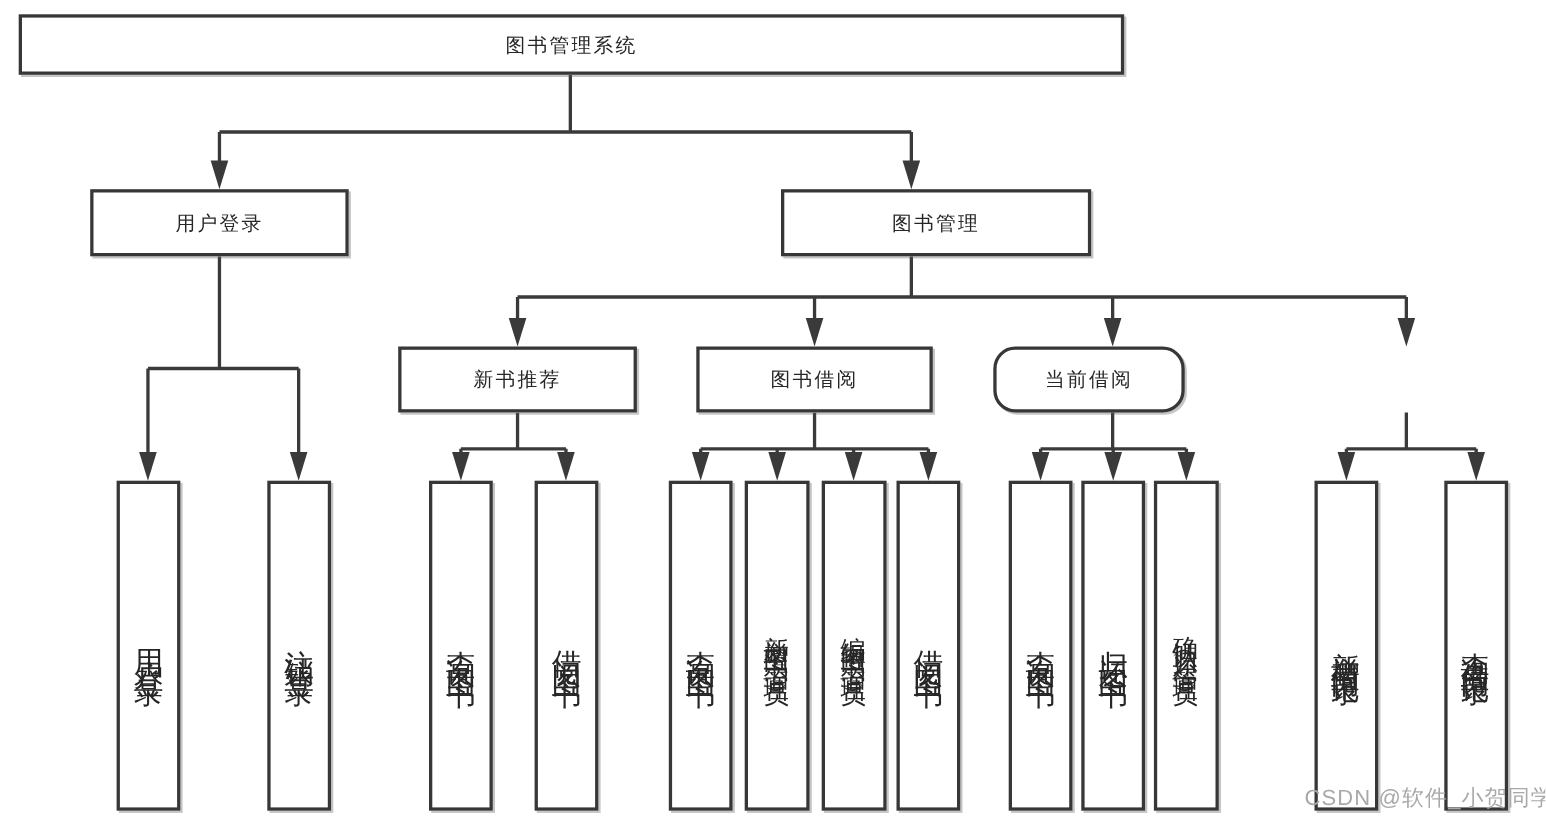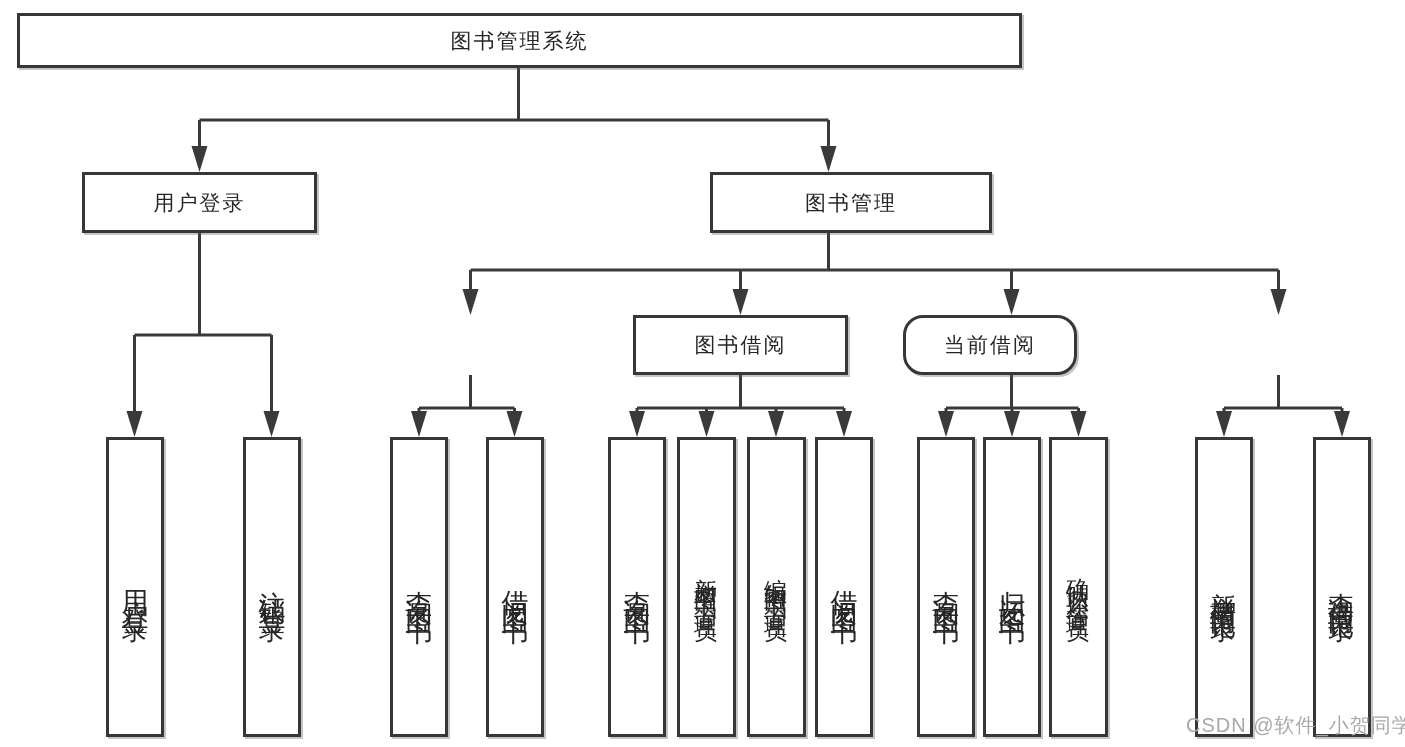--- a/index.html
+++ b/index.html
@@ -27,21 +27,21 @@
     border: 3px solid #373737;
     box-shadow: 2px 2px 0 rgba(90,90,90,0.35);
     display: flex;
     align-items: center;
     justify-content: center;
     color: #262626;
     text-align: center;
     white-space: nowrap;
   }
   .box.h {
-    font-size: 21px;
+    font-size: 18px;
     letter-spacing: 2px;
   }
   .box.v {
     writing-mode: vertical-rl;
     text-orientation: mixed;
     white-space: normal;
   }
   .v4 { font-size: 27px; letter-spacing: 9px; }
   .v6 { font-size: 26px; letter-spacing: 5px; }
   .v9 { font-size: 23px; letter-spacing: 6px; }
@@ -91,20 +91,21 @@
       <polygon points="1216,411 1232,411 1224,437"></polygon>
       <polygon points="1334,411 1350,411 1342,437"></polygon>
     </g>
   </svg>
 
   <div class="box h" style="left:17px; top:13px; width:1005px; height:55px;">图书管理系统</div>
 
   <div class="box h" style="left:82px; top:172px; width:235px; height:61px;">用户登录</div>
   <div class="box h" style="left:710px; top:172px; width:282px; height:61px;">图书管理</div>
 
+  <div class="box h" style="left:362px; top:315px; width:217px; height:60px;">新书推荐</div>
   <div class="box h" style="left:633px; top:315px; width:215px; height:60px;">图书借阅</div>
   <div class="box h" style="left:903px; top:315px; width:174px; height:60px;border-radius:20px;">当前借阅</div>
 
   <div class="box v v4" style="left:106px; top:437px; width:58px; height:300px;">用户登录</div>
   <div class="box v v4" style="left:243px; top:437px; width:58px; height:300px;">注销登录</div>
 
   <div class="box v v4" style="left:390px; top:437px; width:58px; height:300px;">查询图书</div>
   <div class="box v v4" style="left:486px; top:437px; width:58px; height:300px;">借阅图书</div>
 
   <div class="box v v4" style="left:608px; top:437px; width:58px; height:300px;">查询图书</div>

